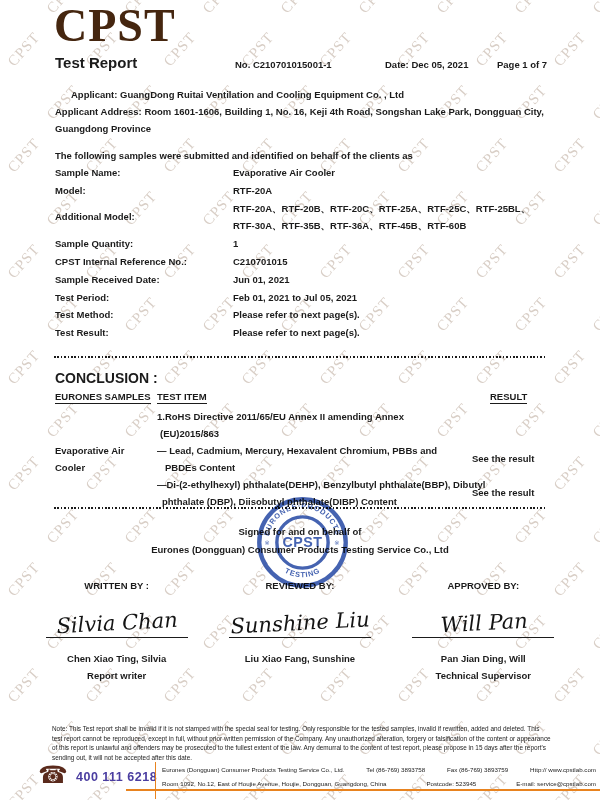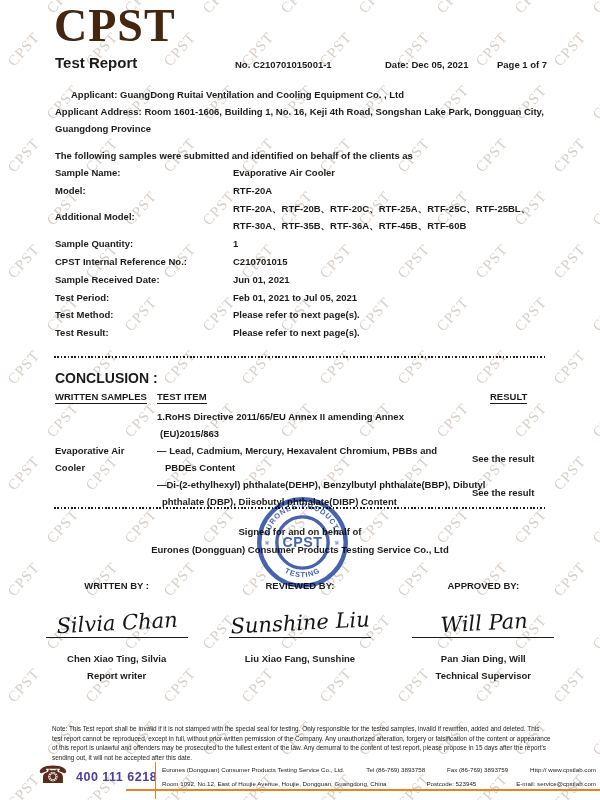--- a/index.html
+++ b/index.html
@@ -255,21 +255,21 @@
       </div>
       <div class="frow">
         <span class="flabel">Test Result:</span>
         <span class="fvalue">Please refer to next page(s).</span>
       </div>
     </div>
 
     <div class="abs dotline dot1"></div>
 
     <div class="abs conclusion-h">CONCLUSION :</div>
-    <div class="abs colhead ch1">WRITTEN SAMPLES</div>
+    <div class="abs colhead ch1">EURONES SAMPLES</div>
     <div class="abs colhead ch2">TEST ITEM</div>
     <div class="abs colhead ch3">RESULT</div>
 
     <div class="abs citem itemh1">1.RoHS Directive 2011/65/EU Annex II amending Annex</div>
     <div class="abs citem itemh2">(EU)2015/863</div>
     <div class="abs citem tsample">Evaporative Air Cooler</div>
     <div class="abs citem crow1">— Lead, Cadmium, Mercury, Hexavalent Chromium, PBBs and PBDEs Content</div>
     <div class="abs citem cres1">See the result</div>
     <div class="abs citem crow2">—Di-(2-ethylhexyl) phthalate(DEHP), Benzylbutyl phthalate(BBP), Dibutyl phthalate (DBP), Diisobutyl phthalate(DIBP) Content</div>
     <div class="abs citem cres2">See the result</div>

